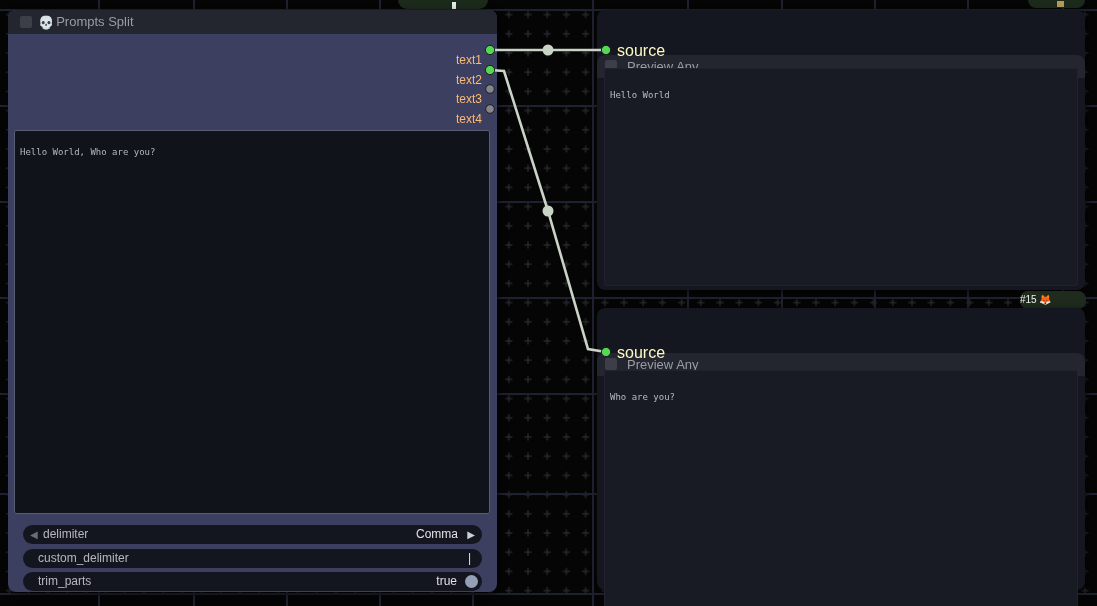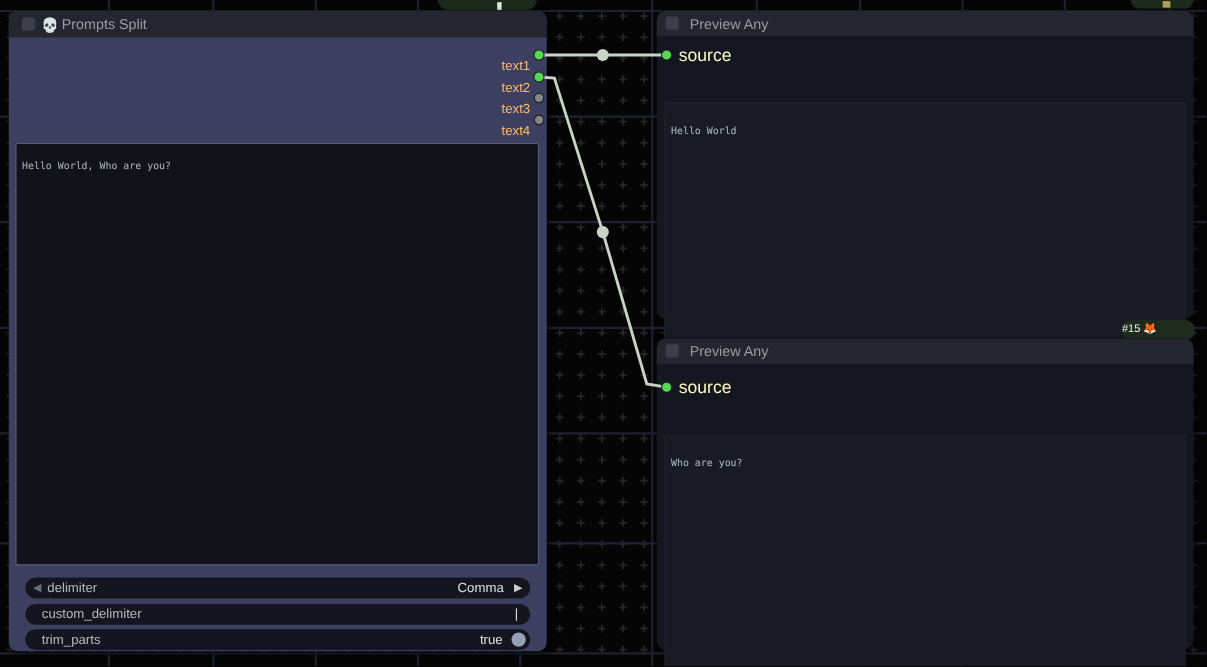--- a/index.html
+++ b/index.html
@@ -60,33 +60,33 @@
   #widget-trim-parts .w-value{right:25px;}
   .toggle-dot{
     position:absolute;right:4px;top:3px;width:13px;height:13px;border-radius:50%;
     background:#93a0b5;
   }
 
   
   .preview-node{width:488px;background:#14171f;}
   #preview-1{left:597px;top:10px;height:280px;}
   #preview-2{left:597px;top:308px;height:282px;}
-  .preview-node .node-header{height:23px;}
+  .preview-node .node-header{height:23px;margin-top:45px;}
   .preview-node .collapse-box{left:8px;top:5px;}
   .preview-node .node-title{line-height:23px;}
   .src-label{
     position:absolute;left:20px;height:15px;color:#fef9c3;font-size:16px;line-height:15px;
   }
   #preview-1 .src-label{top:33px;}
   #preview-2 .src-label{top:37px;}
   .preview-textarea{
     position:absolute;left:7px;width:474px;box-sizing:border-box;
     background:#181b24;border:1px solid #20232d;border-radius:2px;
     color:#b6bcc4;font-family:"DejaVu Sans Mono",monospace;font-size:9px;line-height:12px;
-    padding:20px 5px;resize:none;outline:none;margin-top:25px;
+    padding:20px 5px;resize:none;outline:none;
   }
   #preview-1 .preview-textarea{top:58px;height:218px;}
   #preview-2 .preview-textarea{top:62px;height:264px;}
   .node-badge{
     position:absolute;left:423px;top:281px;width:66px;height:18px;
     background:#1e2b1d;border-radius:8px;z-index:12;
     color:#f2f2f2;font-size:10px;font-weight:normal;line-height:18px;text-align:left;
     white-space:nowrap;
   }
 

